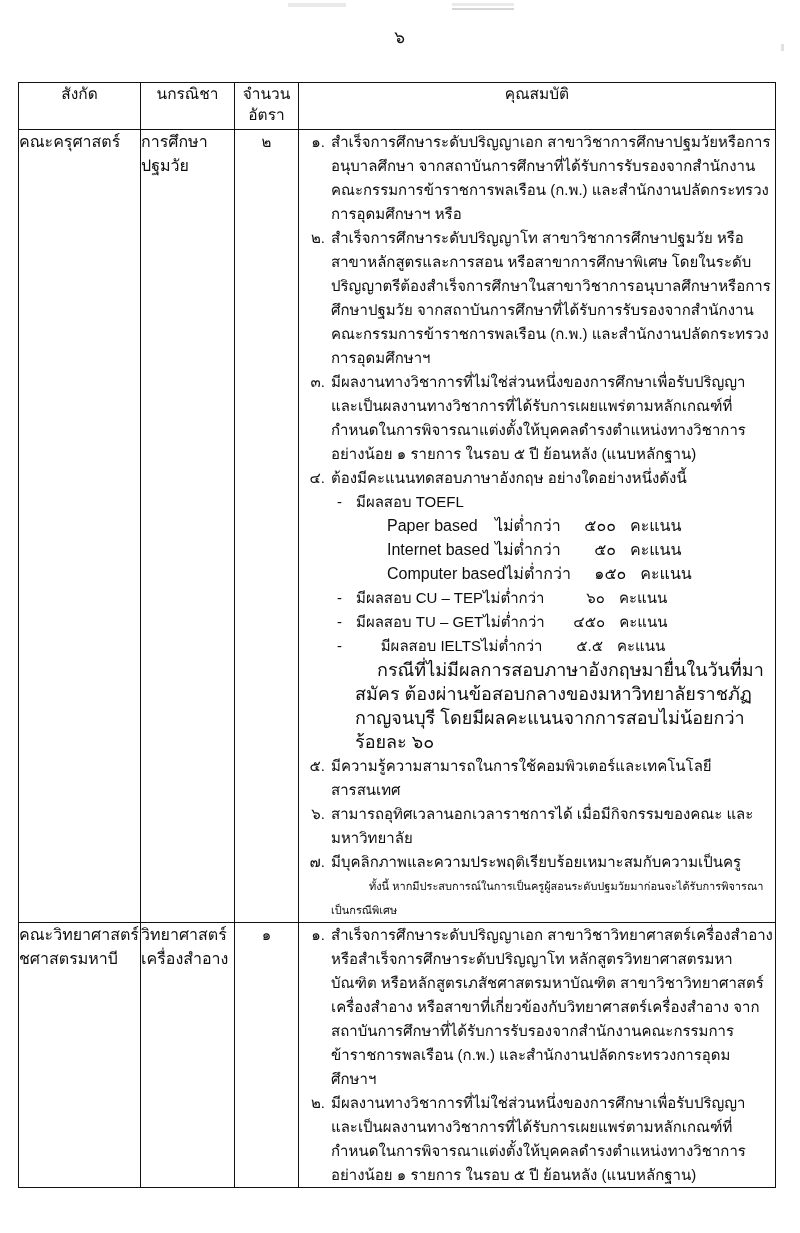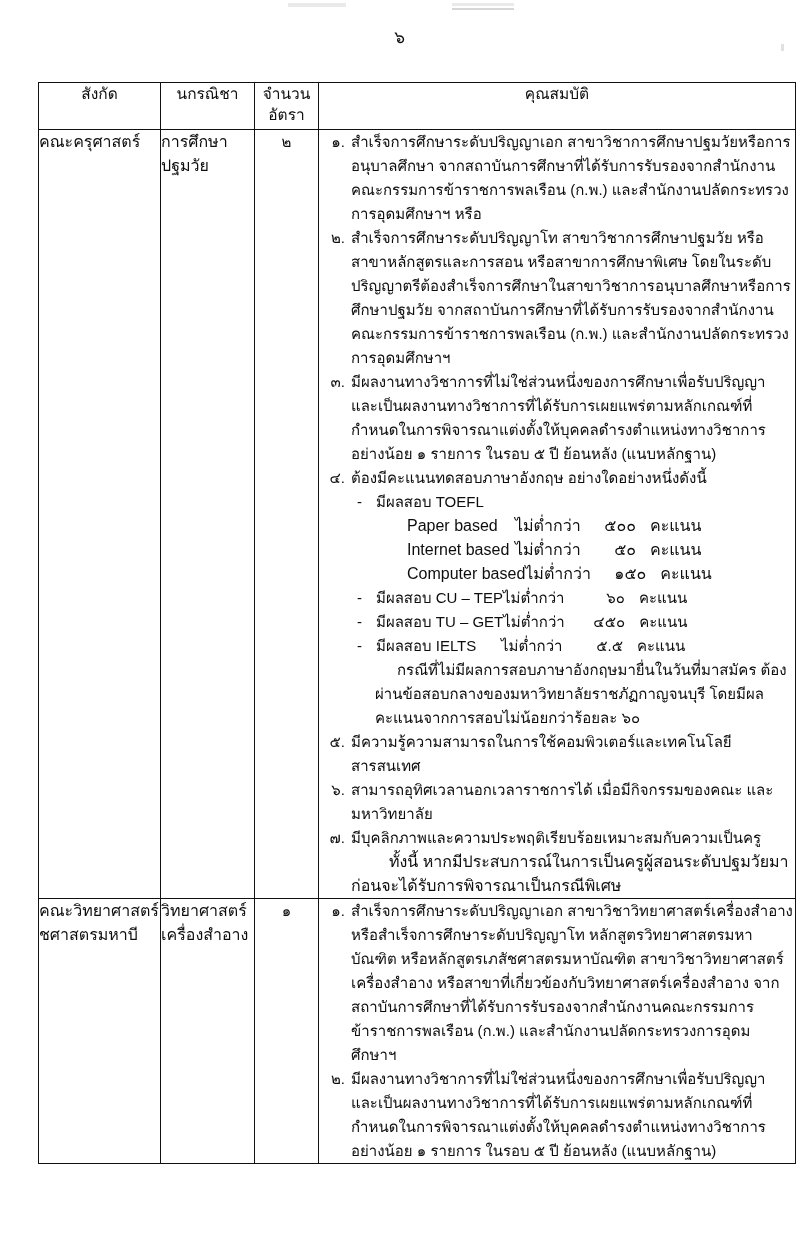--- a/index.html
+++ b/index.html
@@ -34,21 +34,21 @@
     left: 0;
     width: 800px;
     text-align: center;
     font-size: 17px;
     letter-spacing: .5px;
   }
 
   
   #qualification-table {
     position: absolute;
-    left: 38px;
+    left: 18px;
     top: 82px;
     width: 757px;
     border-collapse: collapse;
     table-layout: fixed;
   }
   #qualification-table td,
   #qualification-table th {
     border: 1.5px solid #111111;
     vertical-align: top;
     padding: 0;
@@ -111,46 +111,46 @@
     font-size: 15px;
     line-height: 24px;
   }
   .sub-dash {
     position: absolute;
     left: 6px;
     top: 0;
     font-size: 15px;
     line-height: 24px;
   }
-  .sub-inline-label { display: inline-block; min-width: 125px; }
+  .sub-inline-label { display: inline-block; min-width: 125px; text-align: right; }
   .sub-inline-cond  { display: inline-block; min-width: 76px; }
   .sub-inline-score { display: inline-block; min-width: 46px; text-align: right; }
   .sub-inline-unit  { display: inline-block; padding-left: 14px; }
 
   
   .score-row {
     font-size: 16px;
     line-height: 24px;
     padding-left: 56px;
     white-space: nowrap;
   }
   .score-label { display: inline-block; min-width: 108px; }
   .score-cond  { display: inline-block; min-width: 75px; }
   .score-value { display: inline-block; min-width: 46px; text-align: right; }
   .score-unit  { display: inline-block; padding-left: 14px; }
 
   .note-line {
-    font-size: 15px;
+    font-size: 18px;
     line-height: 24px;
     padding-left: 24px;
   }
   .note-line.hang { padding-left: 24px; text-indent: 22px; }
 
   .closing-para {
-    font-size: 16px;
+    font-size: 11px;
     line-height: 24px;
     padding-left: 32px;
   }
   .closing-para .indent-first { text-indent: 38px; display: block; }
 </style>
 </head>
 <body>
 
 <div class="scan-artifact" id="artifact-left"></div>
 <div class="scan-artifact" id="artifact-right"></div>

